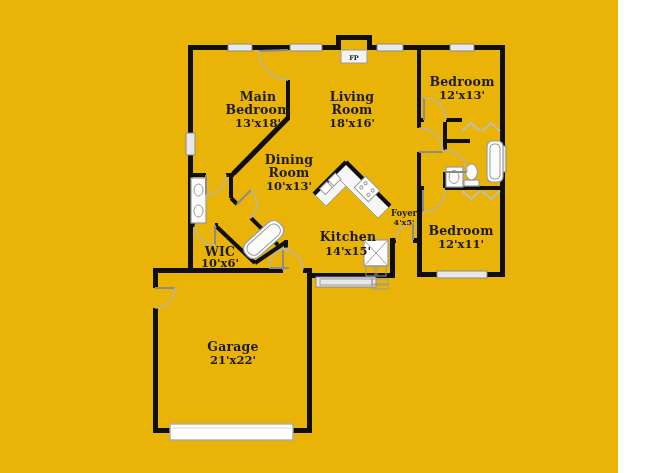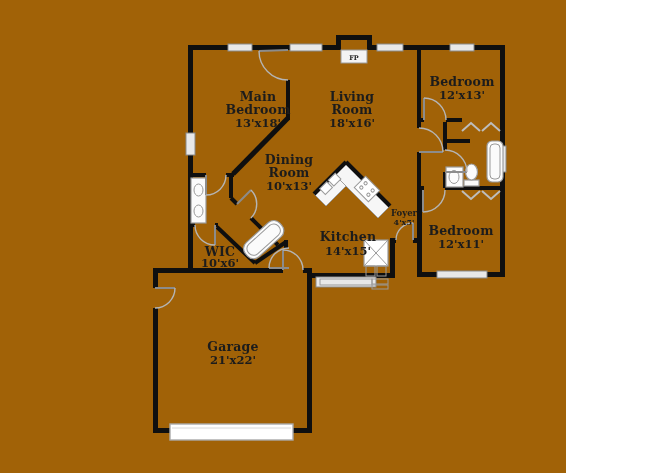--- a/index.html
+++ b/index.html
@@ -1,16 +1,16 @@
 <!DOCTYPE html>
 <html><head>
 <meta charset="utf-8">
 <style>
   html,body{margin:0;padding:0;background:#ffffff;}
-  .stage{position:relative;width:566px;height:473px;background:#a16207;overflow:hidden;
+  .stage{position:relative;width:618px;height:473px;background:#eab308;overflow:hidden;
          font-family:"DejaVu Serif", serif;}
   svg{position:absolute;left:0;top:0;}
   .wall{fill:#0f0f0f;}
   .wline{stroke:#0f0f0f;fill:none;}
   .win{fill:#e8e8e8;stroke:#8a8a8a;stroke-width:1;}
   .fix{fill:#fbfbfb;stroke:#9a9a9a;stroke-width:1.2;}
   .fixthin{fill:none;stroke:#9a9a9a;stroke-width:1;}
   .counter{fill:#f6f6f6;stroke:#a0a0a0;stroke-width:1;}
   .arc{fill:none;stroke:#b5b5b5;stroke-width:1.4;}
   .leaf{stroke:#8c8c8c;stroke-width:2;fill:none;}

